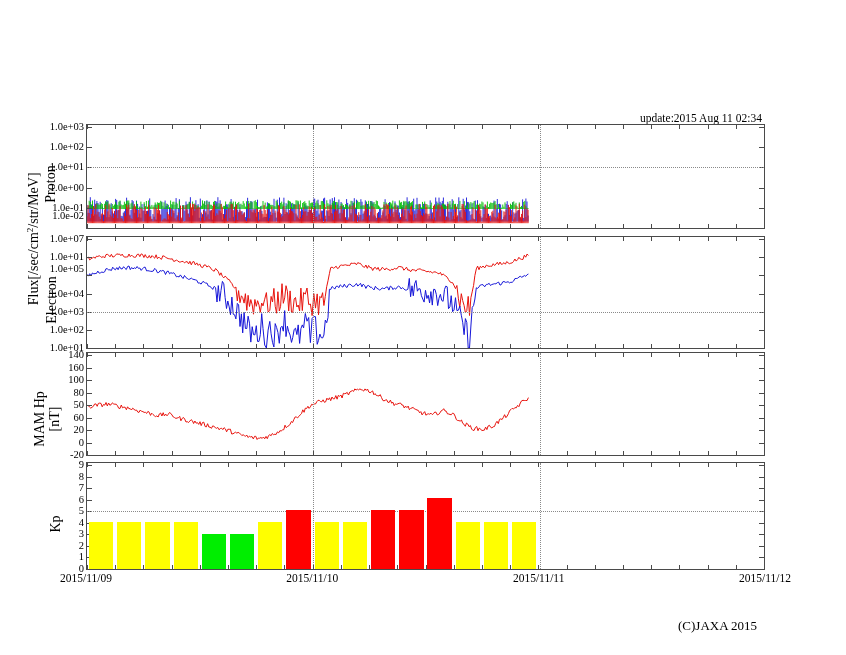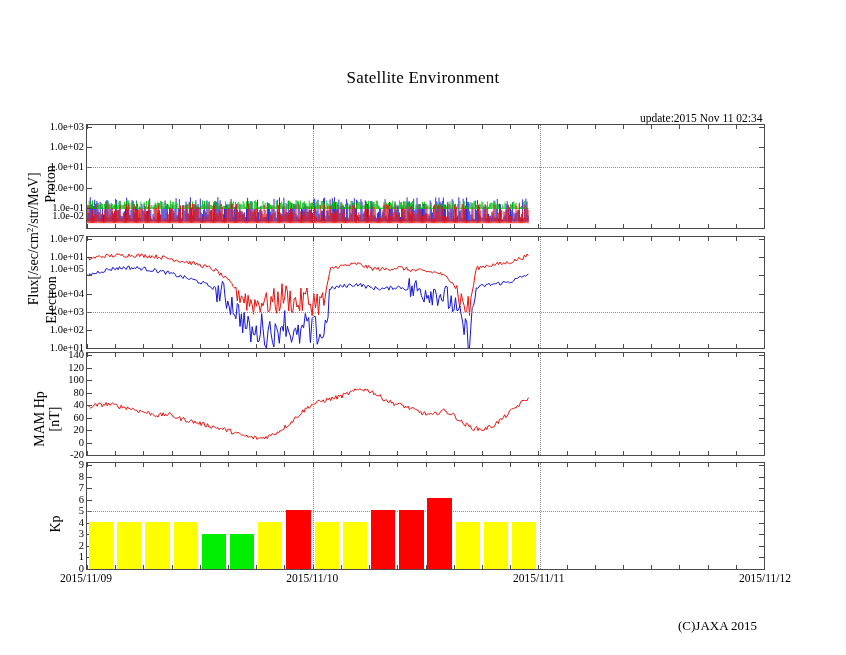--- a/index.html
+++ b/index.html
@@ -76,22 +76,21 @@
   }
 
   svg{display:block;}
   .kpbar{position:absolute;bottom:0;box-sizing:border-box;}
 </style>
 </head>
 <body>
 
 <div class="root">
 
-  <div class="title">Satellite Environment</div>
-  <div class="update">update:2015 Nov 11 02:34</div>
+  <div class="update">update:2015 Aug 11 02:34</div>
   <div class="copyright">(C)JAXA 2015</div>
 
   <div class="axname rot" style="left:-62px;top:230px;width:190px;">
     <span>Flux[/sec/cm<sup style="font-size:9px">2</sup>/str/MeV]</span>
   </div>
   <div class="axname rot" style="left:11px;top:176px;width:80px;">Proton</div>
   <div class="axname rot" style="left:9px;top:292px;width:86px;">Electron</div>
   <div class="axname rot" style="left:-8px;top:404px;width:110px;line-height:15px;">
     <span>MAM Hp</span><br>
     <span>[nT]</span>
@@ -1456,24 +1455,24 @@
         <div class="xtick-mark bot" style="left: 592.375px;"></div>
         <div class="xtick-mark" style="left: 620.583px;"></div>
         <div class="xtick-mark bot" style="left: 620.583px;"></div>
         <div class="xtick-mark" style="left: 648.792px;"></div>
         <div class="xtick-mark bot" style="left: 648.792px;"></div>
       </div>
   </div>
 
   <div class="ylabels" id="yl-mam">
       <div class="ytick" style="top: 354px;">140</div>
-      <div class="ytick" style="top: 366.5px;">120</div>
+      <div class="ytick" style="top: 366.5px;">160</div>
       <div class="ytick" style="top: 379px;">100</div>
       <div class="ytick" style="top: 391.5px;">80</div>
-      <div class="ytick" style="top: 404px;">40</div>
+      <div class="ytick" style="top: 404px;">50</div>
       <div class="ytick" style="top: 416.5px;">60</div>
       <div class="ytick" style="top: 429px;">20</div>
       <div class="ytick" style="top: 441.5px;">0</div>
       <div class="ytick" style="top: 454px;">-20</div>
     </div>
   <div class="panel" id="panel-mam">
     <div class="plotinner" id="in-mam">
         <div class="vgrid" style="left: 226.333px; top: 0px; bottom: 0px;"></div>
         <div class="vgrid" style="left: 452.667px; top: 0px; bottom: 0px;"></div>
         <div class="ytick-mark" style="top: 2px;"></div>

